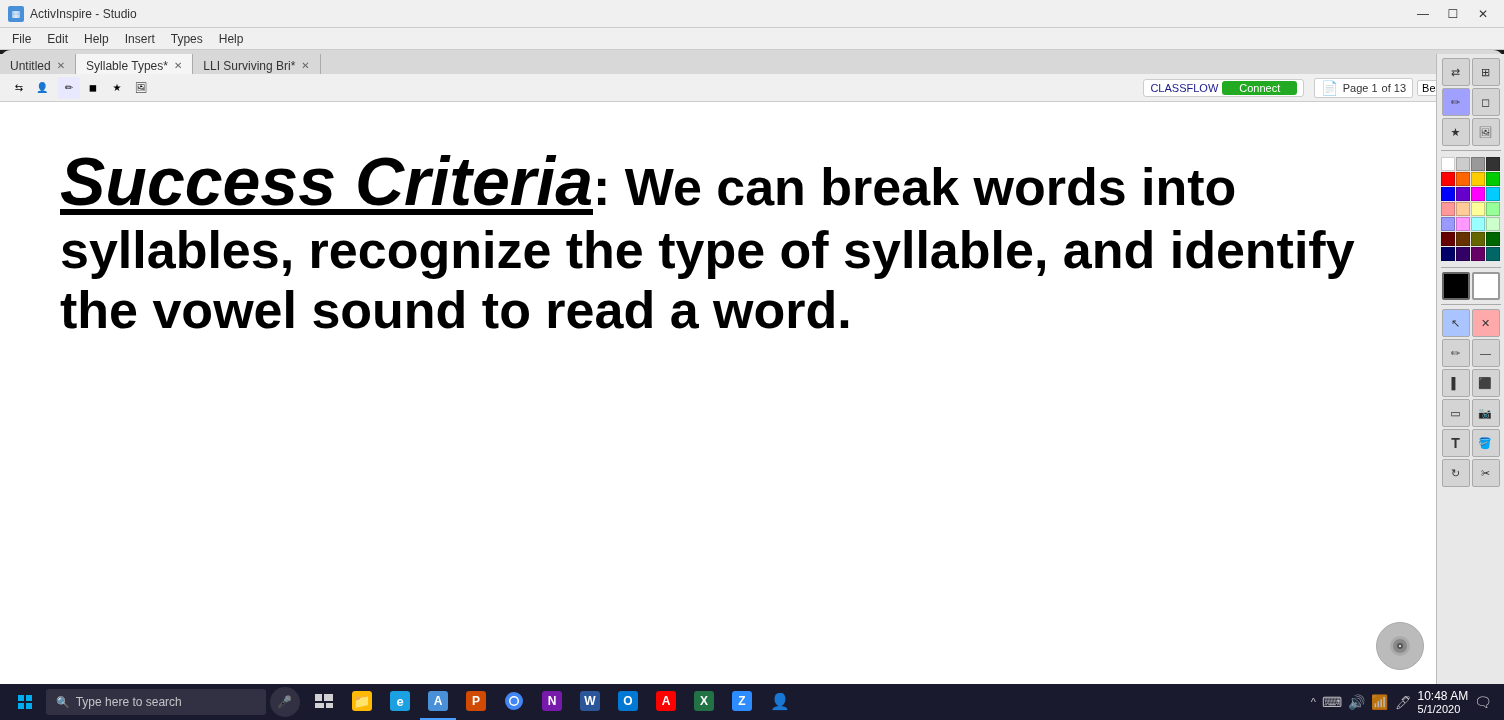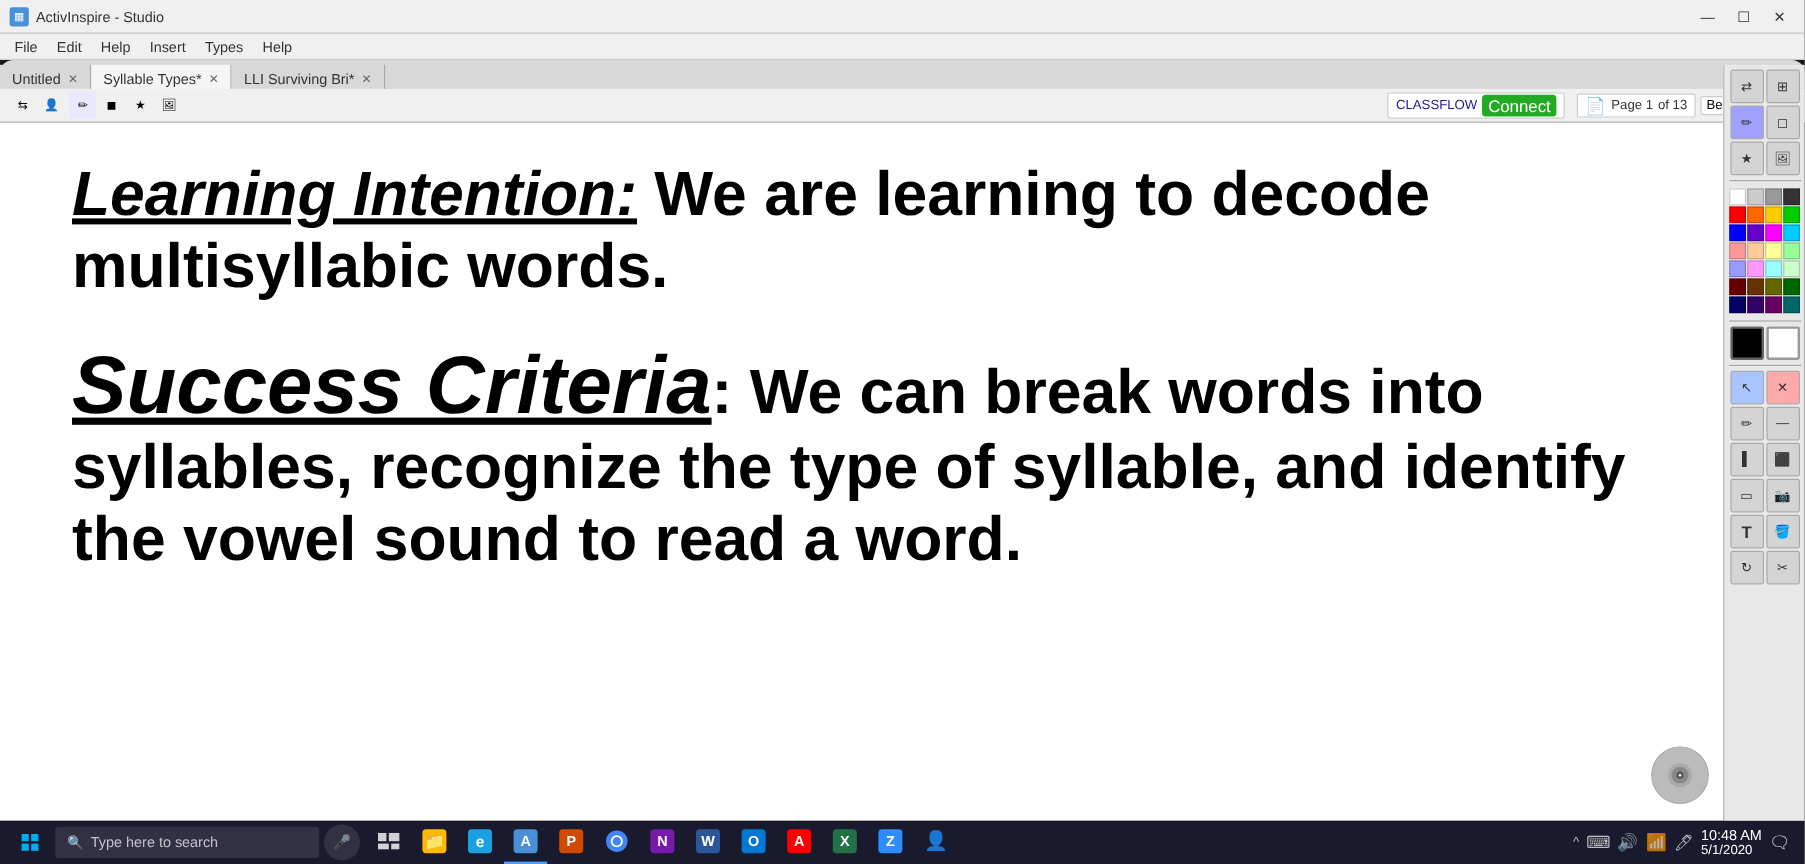--- a/index.html
+++ b/index.html
@@ -60,21 +60,21 @@
     .toolbar-group { display: flex; align-items: center; gap: 2px; }
     .toolbar-btn { width: 22px; height: 22px; background: transparent; border: none; cursor: pointer; font-size: 10px; display: flex; align-items: center; justify-content: center; border-radius: 2px; }
 
     
     .classflow-badge {
       display: flex; align-items: center; gap: 4px; margin-left: auto;
       background: white; border: 1px solid #ccc; border-radius: 3px; padding: 1px 6px;
       font-size: 11px;
     }
     .classflow-text { font-size: 11px; font-weight: normal; color: #1a1a8c; }
-    .connected-badge { background: #22aa22; color: white; font-size: 14px; padding: 1px 5px; border-radius: 3px; }
+    .connected-badge { background: #22aa22; color: white; font-size: 11px; padding: 1px 17px; border-radius: 3px; }
 
     
     .page-indicator {
       display: flex; align-items: center; gap: 4px;
       font-size: 11px; color: #333; margin-left: 8px;
       background: white; border: 1px solid #ccc; padding: 1px 6px; border-radius: 2px;
     }
     .page-icon { font-size: 14px; color: #555; }
     .fit-dropdown { display: flex; align-items: center; font-size: 11px; background: white; border: 1px solid #ccc; padding: 1px 4px; border-radius: 2px; cursor: pointer; }
     .close-x { font-size: 14px; color: #333; cursor: pointer; margin-left: 4px; }
@@ -330,25 +330,20 @@
     <div class="rt-btn">🪣</div>
   </div>
   <div class="rt-row">
     <div class="rt-btn">↻</div>
     <div class="rt-btn">✂</div>
   </div>
 </div>
 
 <div class="content-area">
   <div class="slide-content">
-    <div class="learning-block">
-      <div>
-        <span class="learning-title">Learning Intention:</span><span class="learning-body"> We are learning to decode multisyllabic words.</span>
-      </div>
-    </div>
     <div class="success-block">
       <div>
         <span class="success-title">Success Criteria</span><span class="success-colon">: </span><span class="success-body">We can break words into syllables, recognize the type of syllable, and identify the vowel sound to read a word.</span>
       </div>
     </div>
   </div>
 </div>
 
 <div class="page-turn-widget" style="position: absolute; bottom: 50px; right: 80px;">
   <svg width="24" height="24" viewBox="0 0 24 24">

